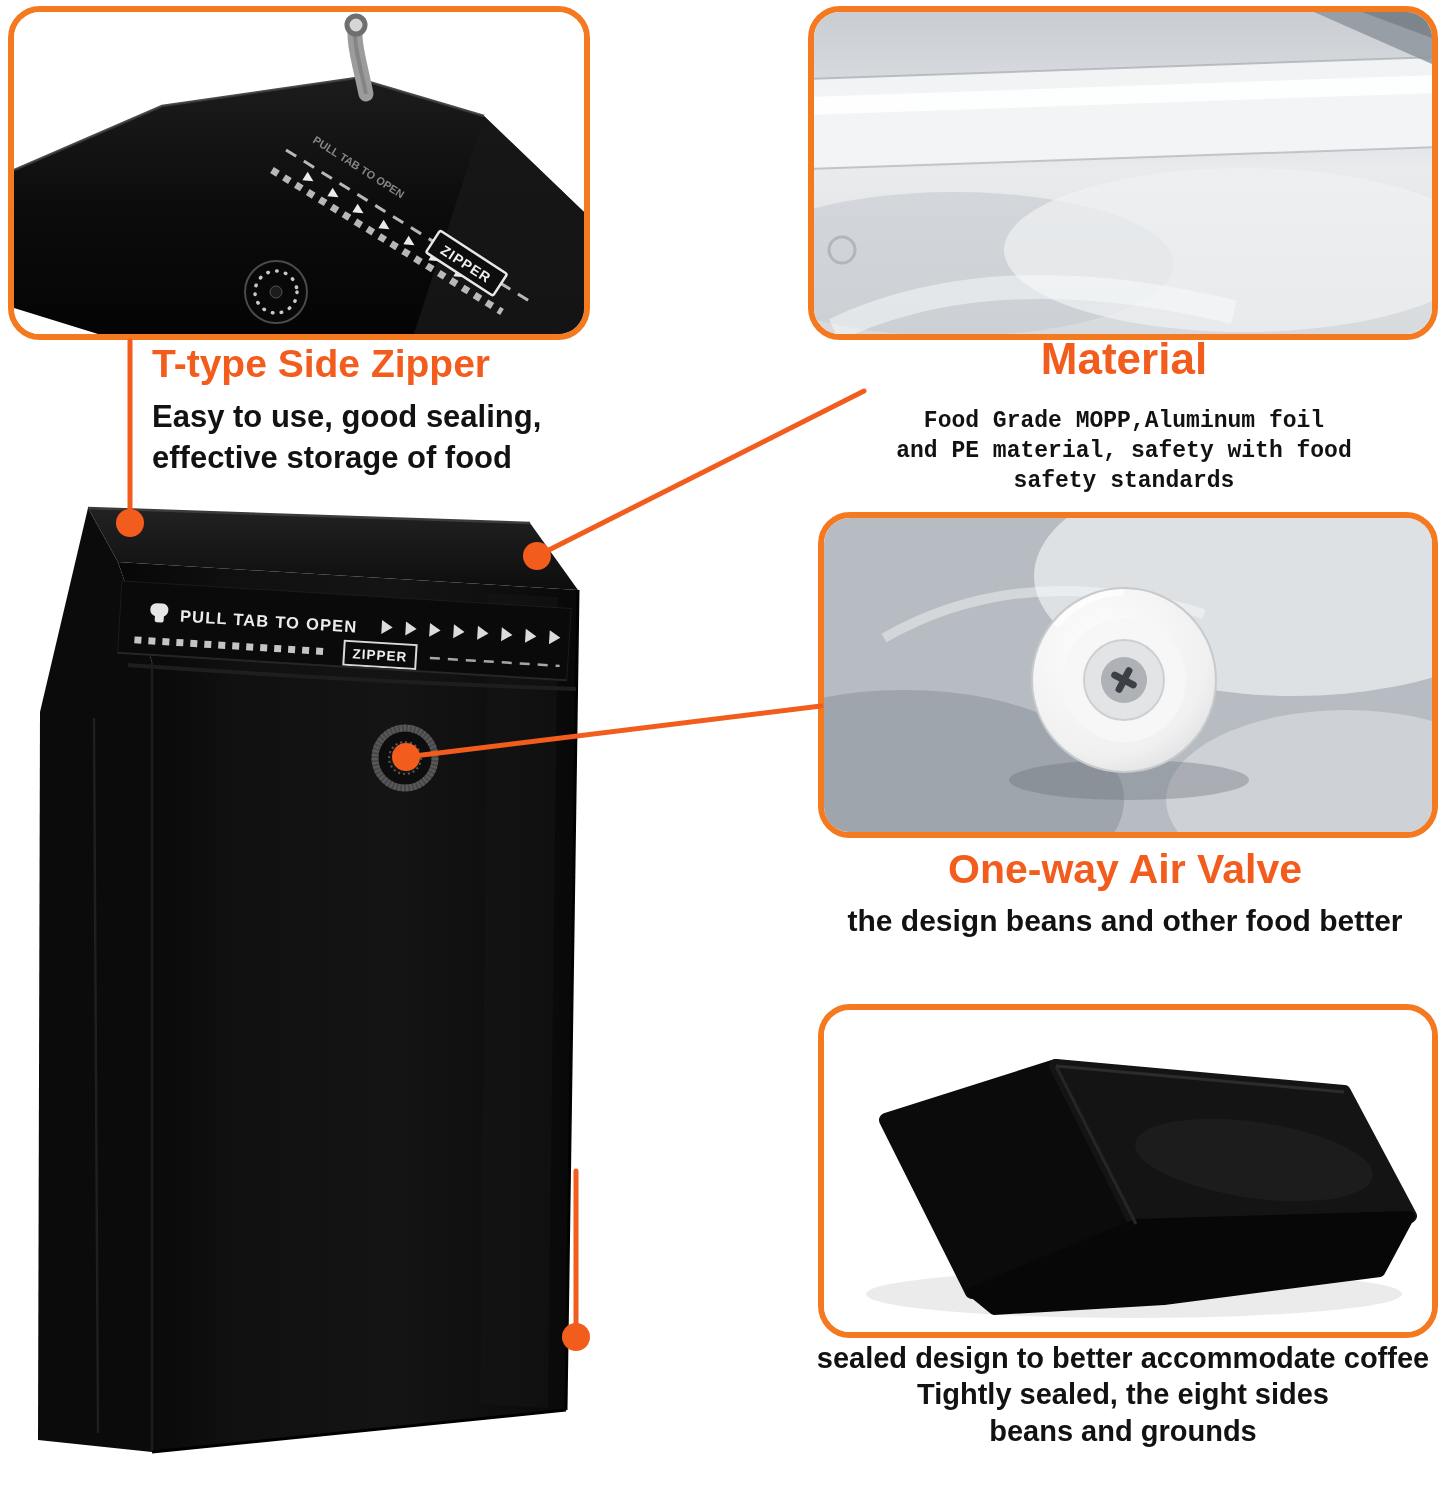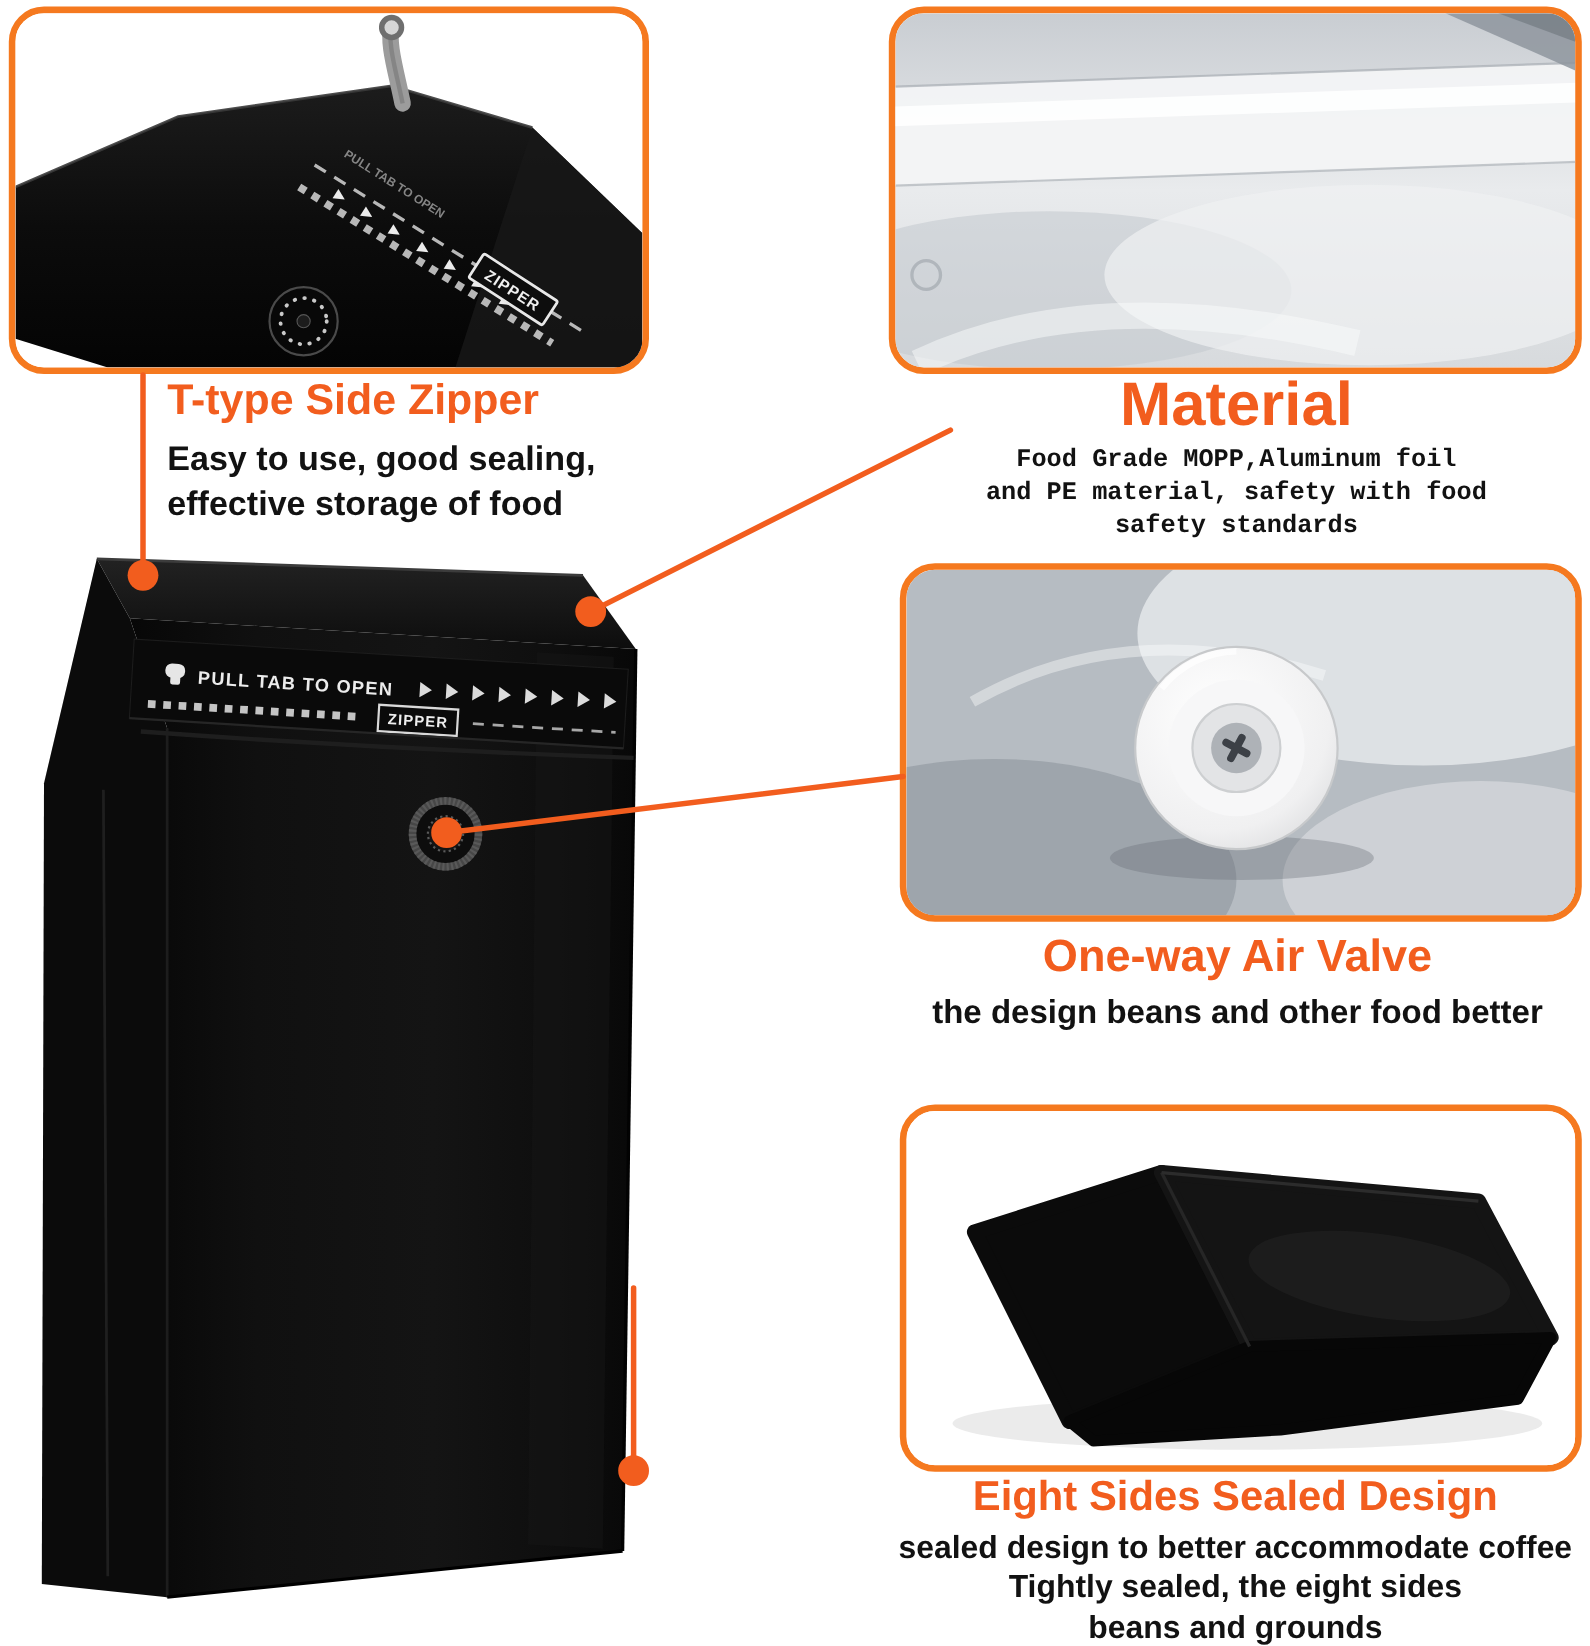--- a/index.html
+++ b/index.html
@@ -21,21 +21,21 @@
   #panel-material{left:808px;top:6px;width:630px;height:334px;}
   #panel-valve{left:818px;top:512px;width:620px;height:326px;}
   #panel-sealed{left:818px;top:1004px;width:620px;height:334px;}
 
   .feat h2{margin:0;color:var(--orange);font-weight:bold;letter-spacing:0;}
   .feat p{margin:0;color:var(--ink);font-weight:bold;}
   .feat-1{position:absolute;left:152px;top:342px;width:470px;}
   .feat-1 h2{font-size:39px;margin-bottom:10px;}
   .feat-1 p{font-size:31px;line-height:1.33;}
   .feat-2{position:absolute;left:816px;top:334px;width:616px;text-align:center;}
-  .feat-2 h2{font-size:56px;margin-bottom:5px;}
+  .feat-2 h2{font-size:44px;margin-bottom:23px;}
   .feat-2 p{font-size:23px;line-height:1.3;font-family:Liberation Mono, monospace;}
   .feat-3{position:absolute;left:812px;top:846px;width:626px;text-align:center;}
   .feat-3 h2{font-size:41px;margin-bottom:8px;}
   .feat-3 p{font-size:30px;line-height:1.3;}
   .feat-4{position:absolute;left:804px;top:1340px;width:638px;text-align:center;}
   .feat-4 h2{font-size:38px;margin-bottom:6px;}
   .feat-4 p{font-size:29px;line-height:1.25;}
 
   .bag-wrap{position:absolute;left:18px;top:483px;width:640px;height:990px;z-index:1;}
   .bag-wrap svg{display:block;width:100%;height:100%;}
@@ -220,21 +220,20 @@
     <p>and PE material, safety with food</p>
     <p>safety standards</p>
   </div>
 
   <div class="feat feat-3">
     <h2>One-way Air Valve</h2>
     <p>the design beans and other food better</p>
   </div>
 
   <div class="feat feat-4">
-    <h2>Eight Sides Sealed Design</h2>
     <p>sealed design to better accommodate coffee</p>
     <p>Tightly sealed, the eight sides</p>
     <p>beans and grounds</p>
   </div>
 
   <svg class="overlay" viewBox="0 0 1445 1496">
     <line class="c-line" x1="130" y1="341" x2="130" y2="514"></line>
     <line class="c-line" x1="537" y1="556" x2="864" y2="391"></line>
     <line class="c-line" x1="406" y1="757" x2="821" y2="706"></line>
     <line class="c-line" x1="576" y1="1171" x2="576" y2="1330"></line>

